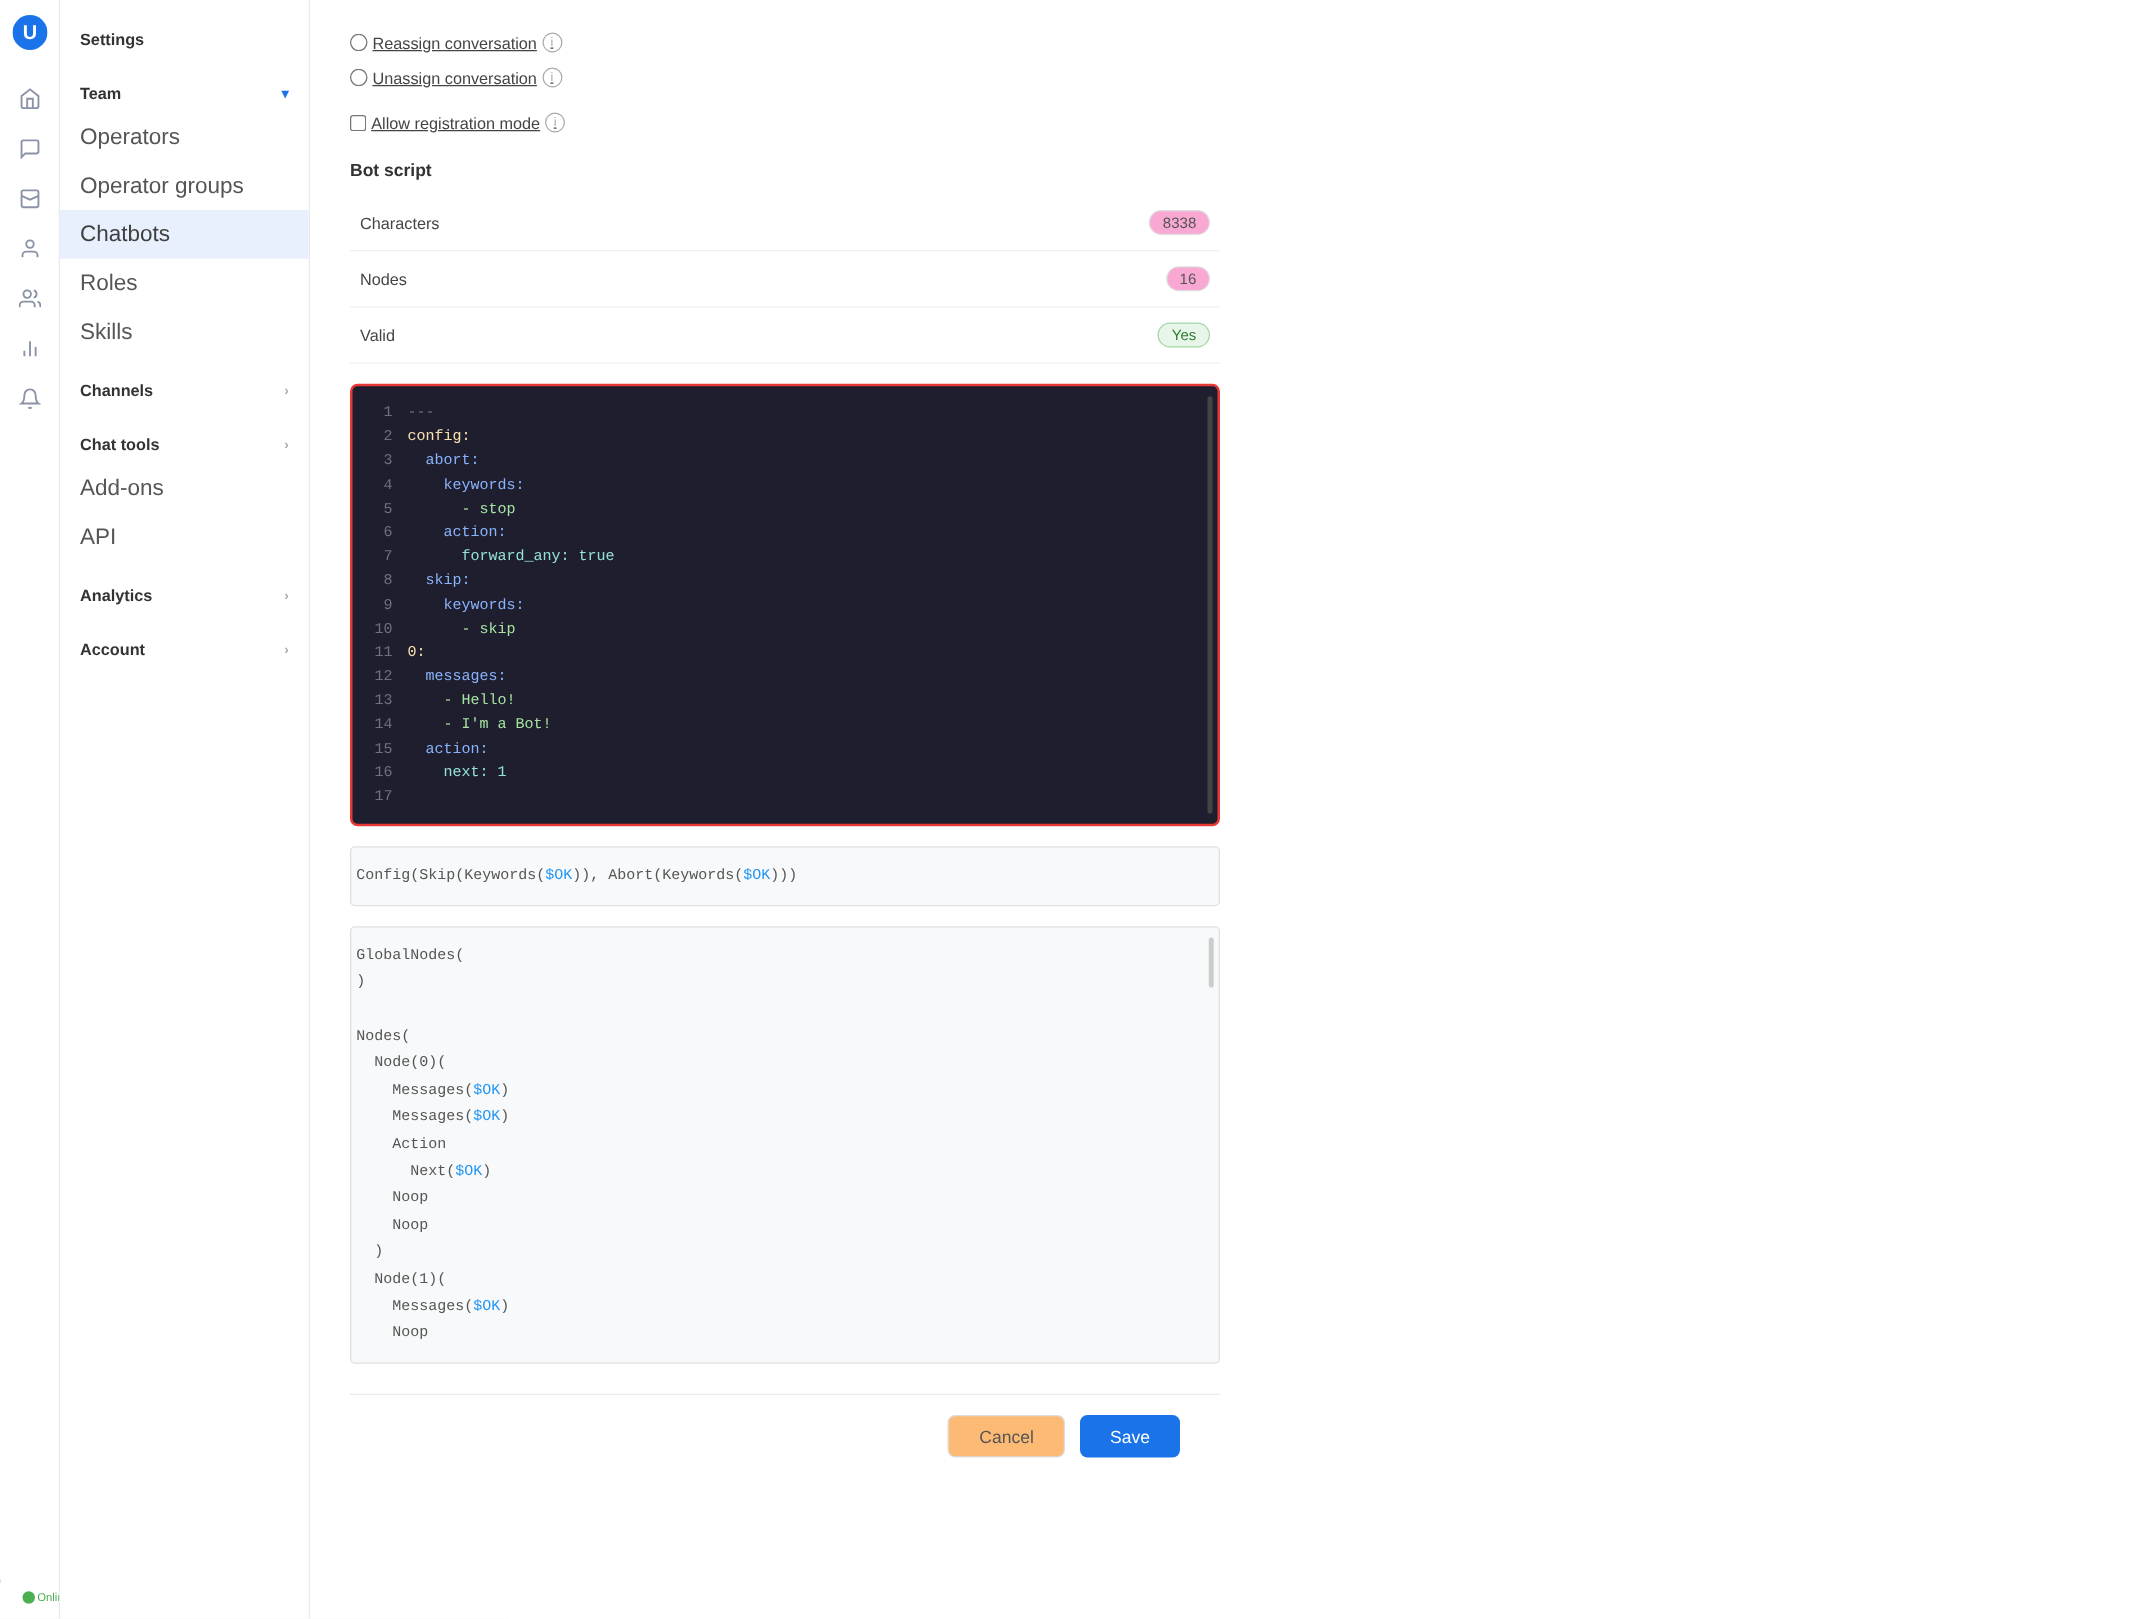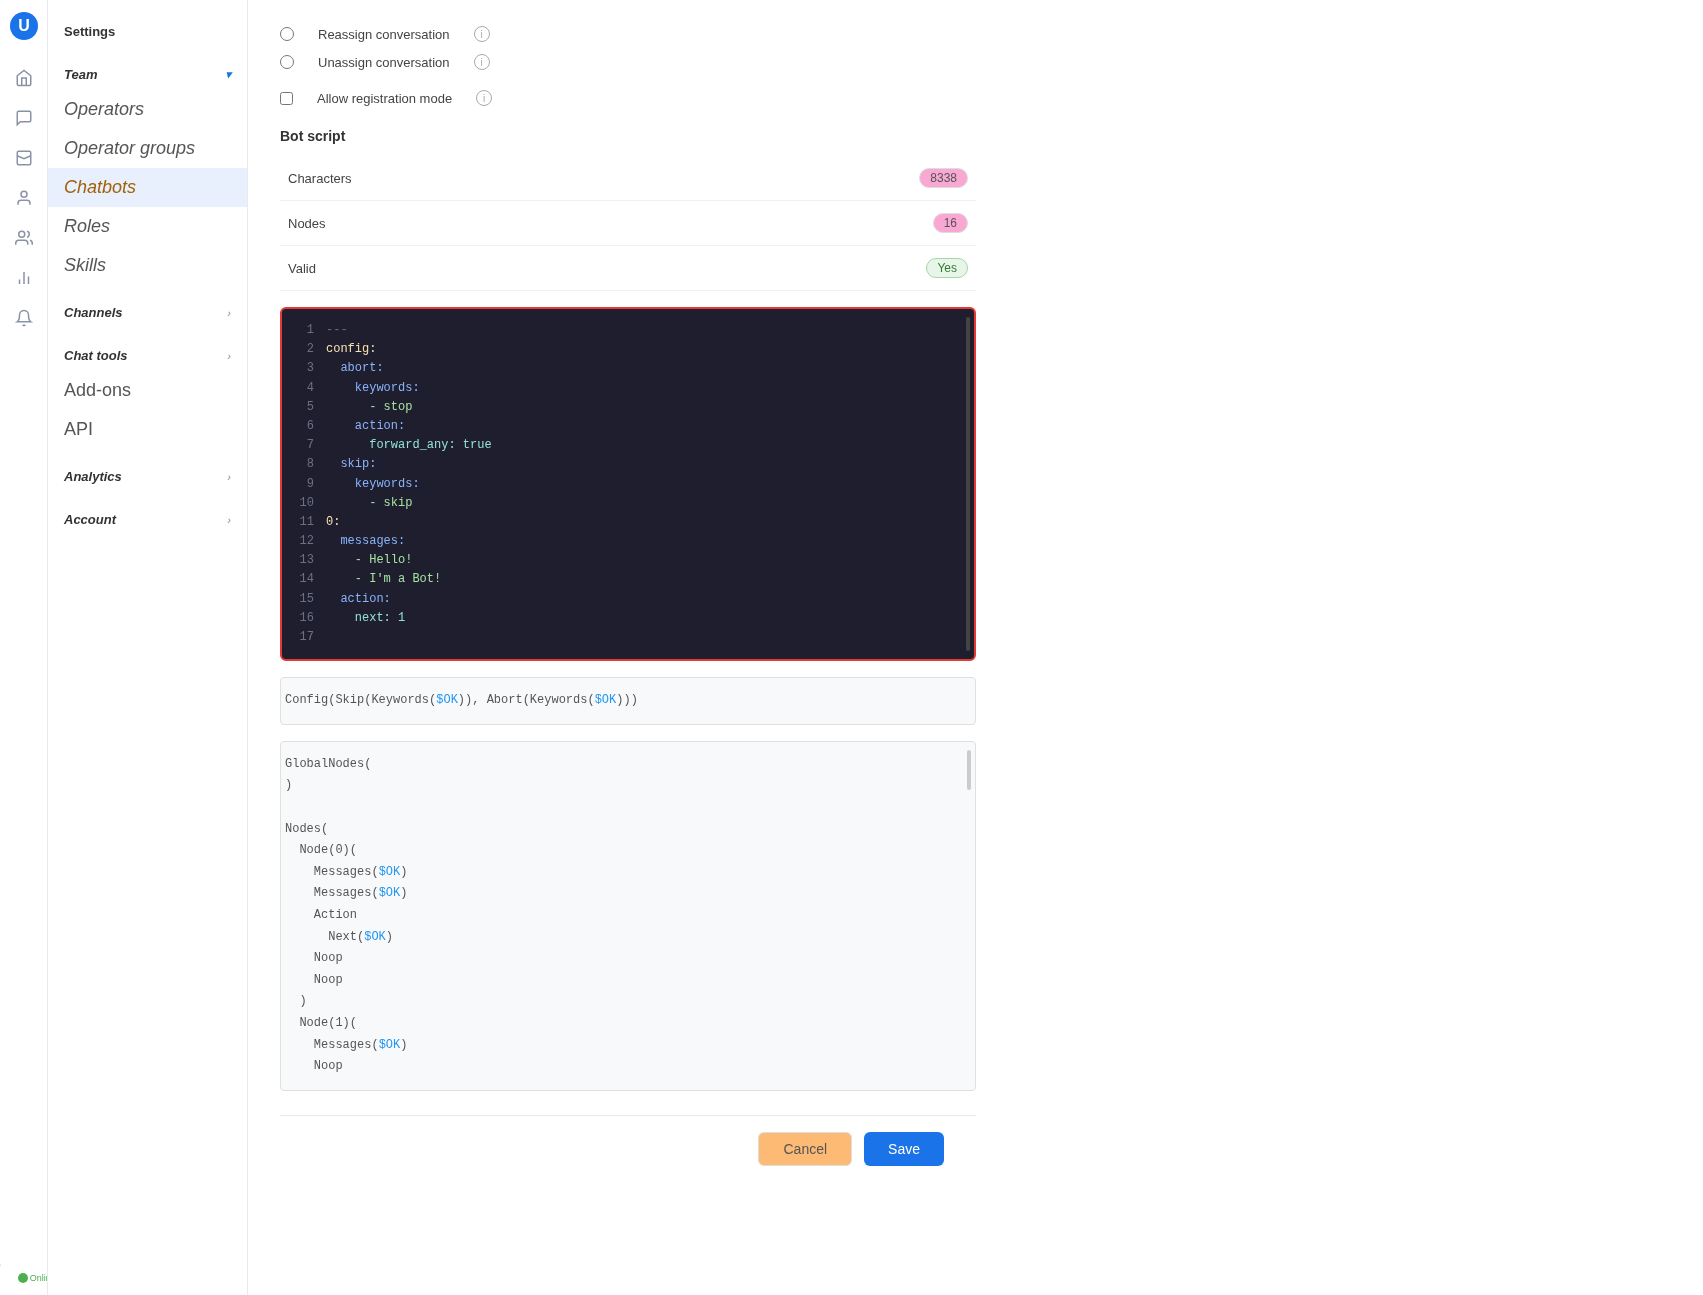--- a/index.html
+++ b/index.html
@@ -76,22 +76,22 @@
     }
     .sidebar-item {
       display: flex;
       align-items: center;
       justify-content: space-between;
       padding: 9px 16px;
       font-size: 18px;
       color: #555;
       cursor: pointer;
     }
-    .sidebar-item.active { background: #e8f0fe; color: #a16207; font-weight: 500; border-radius: 0; }
-    .sidebar-section { margin-top: 12px; font-style: italic; }
+    .sidebar-item.active { background: #e8f0fe; color: #404040; font-weight: 500; border-radius: 0; }
+    .sidebar-section { margin-top: 12px; }
     .sidebar-section-title {
       font-size: 13px;
       font-weight: 600;
       color: #333;
       padding: 8px 16px;
       display: flex;
       align-items: center;
       justify-content: space-between;
       cursor: pointer;
     }
@@ -106,24 +106,25 @@
     }
     .content-area {
       max-width: 760px;
       padding: 20px 32px 40px 32px;
     }
 
     
     .option-row {
       display: flex;
       align-items: center;
-      gap: 24px;
+      gap: 4px;
       padding: 6px 0;
       font-size: 13px;
       color: #444;
+      text-decoration: underline;
     }
     .option-row input[type=radio] {
       width: 14px;
       height: 14px;
       cursor: pointer;
     }
     .info-icon {
       display: inline-flex;
       align-items: center;
       justify-content: center;

